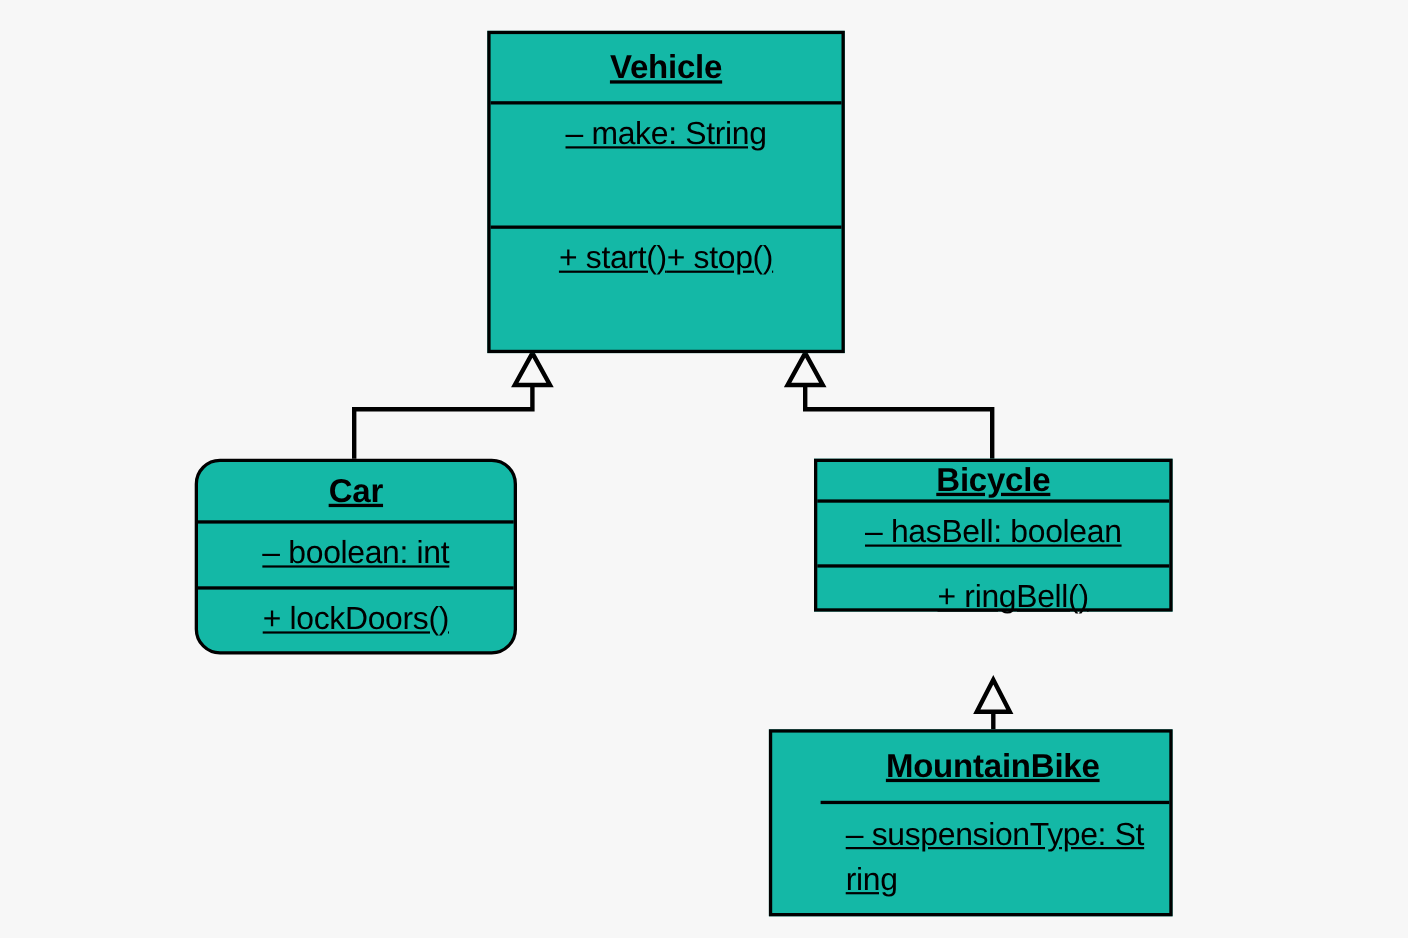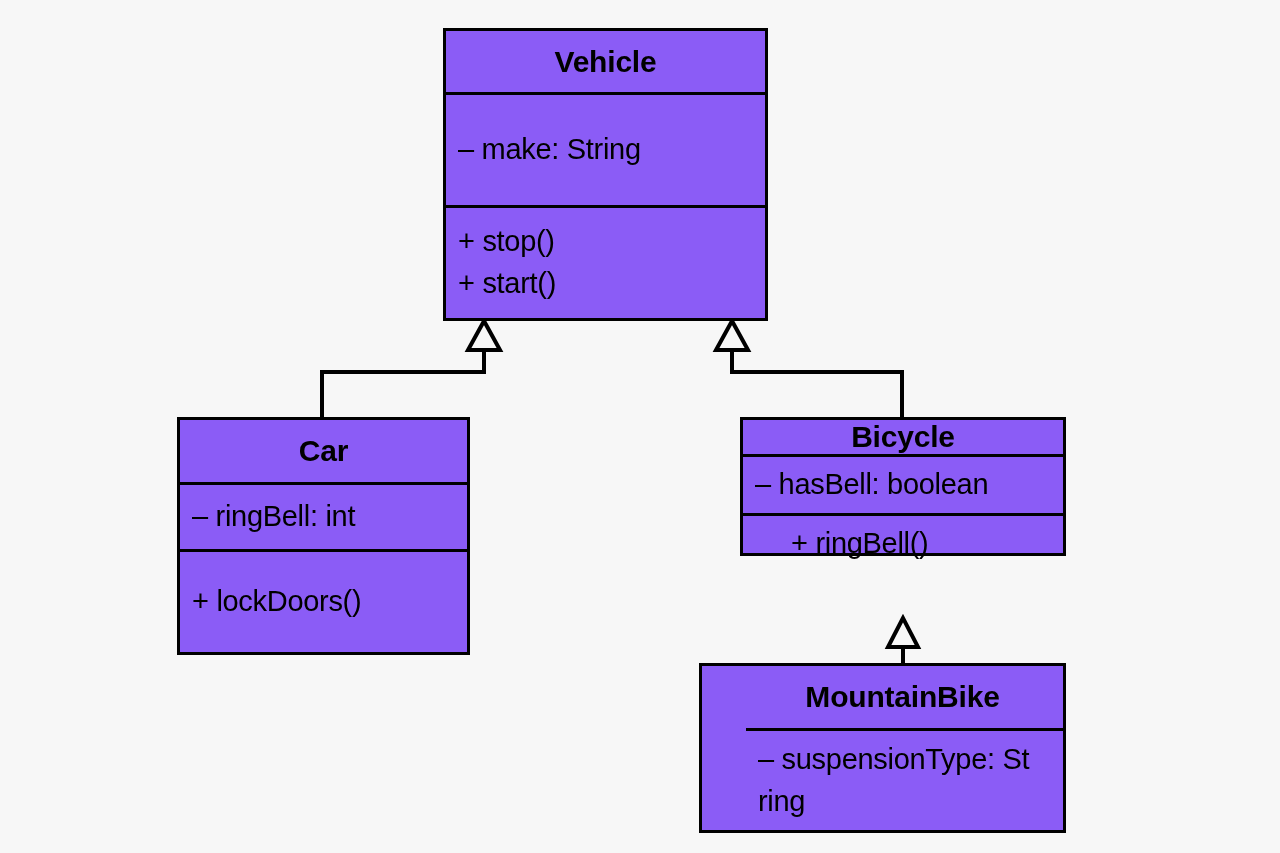--- a/index.html
+++ b/index.html
@@ -25,42 +25,43 @@
     position: absolute;
     left: 0;
     top: 0;
     width: 1280px;
     height: 853px;
     pointer-events: none;
   }
   .uml-class {
     position: absolute;
     box-sizing: border-box;
-    background: #8b5cf6;
+    background: #14b8a6;
     border: 3px solid #000000;
     display: flex;
     flex-direction: column;
+    text-decoration: underline;
   }
   .uml-title {
     box-sizing: border-box;
     font-weight: bold;
     font-size: 30px;
     color: #000;
     text-align: center;
     display: flex;
     align-items: center;
     justify-content: center;
     letter-spacing: -0.2px;
   }
   .uml-section {
     box-sizing: border-box;
     border-top: 3px solid #000000;
     padding: 6px 12px 8px 12px;
     display: flex;
-    flex-direction: column;
+    flex-direction: row;
     justify-content: center;
   }
   .uml-member {
     font-size: 29px;
     color: #000;
     line-height: 1.45;
     white-space: pre-wrap;
     word-break: break-all;
     letter-spacing: -0.3px;
   }
@@ -74,21 +75,22 @@
   }
   #class-vehicle .uml-title { height: 61px; }
   #class-vehicle .sec-attrs { height: 113px; }
   #class-vehicle .sec-ops   { flex: 1; }
 
   
   #class-car {
     left: 177px;
     top: 417px;
     width: 293px;
-    height: 238px;
+    height: 178px;
+    border-radius: 23px;
   }
   #class-car .uml-title { height: 62px; }
   #class-car .sec-attrs { height: 67px; }
   #class-car .sec-ops   { flex: 1; }
 
   
   #class-bicycle {
     left: 740px;
     top: 417px;
     width: 326px;
@@ -131,29 +133,29 @@
       <polygon points="903,618 888,647 918,647" fill="#f7f7f7" stroke="#000000" stroke-width="4" stroke-linejoin="miter"></polygon>
     </g>
   </svg>
 
   <div class="uml-class" id="class-vehicle">
     <div class="uml-title">Vehicle</div>
     <div class="uml-section sec-attrs">
       <div class="uml-member">– make: String</div>
     </div>
     <div class="uml-section sec-ops">
+      <div class="uml-member">+ start()</div>
       <div class="uml-member">+ stop()</div>
-      <div class="uml-member">+ start()</div>
     </div>
   </div>
 
   <div class="uml-class" id="class-car">
     <div class="uml-title">Car</div>
     <div class="uml-section sec-attrs">
-      <div class="uml-member">– ringBell: int</div>
+      <div class="uml-member">– boolean: int</div>
     </div>
     <div class="uml-section sec-ops">
       <div class="uml-member">+ lockDoors()</div>
     </div>
   </div>
 
   <div class="uml-class" id="class-bicycle">
     <div class="uml-title">Bicycle</div>
     <div class="uml-section sec-attrs">
       <div class="uml-member">– hasBell: boolean</div>

